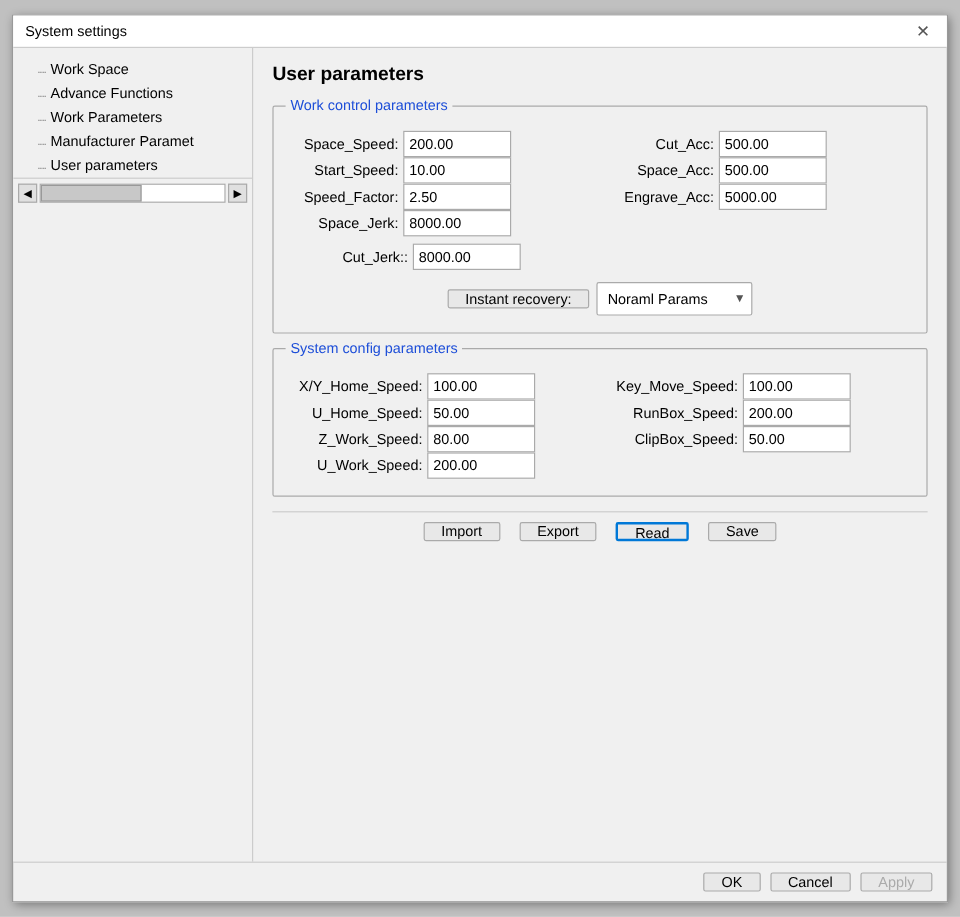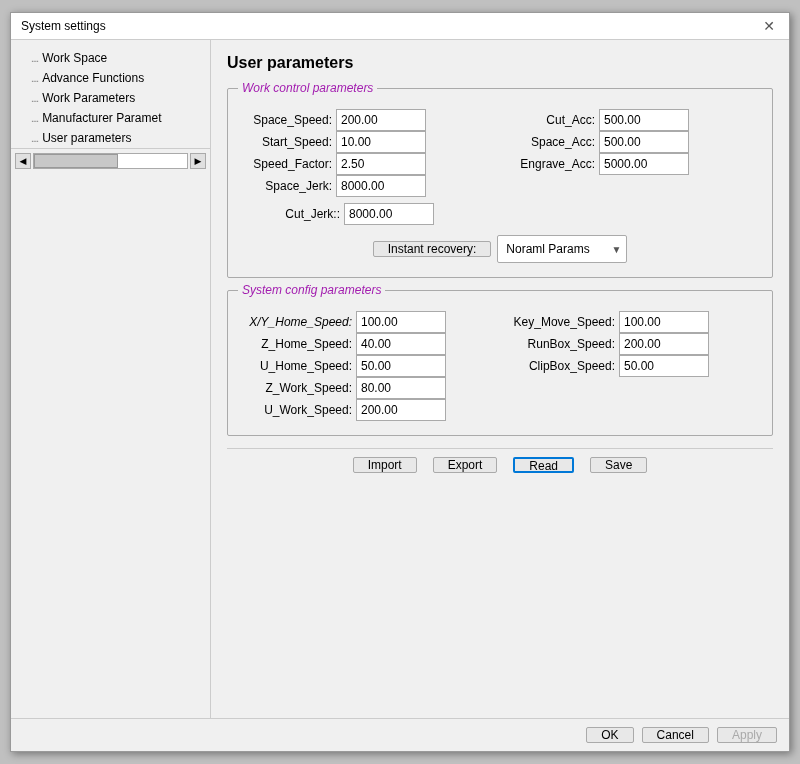--- a/index.html
+++ b/index.html
@@ -99,22 +99,21 @@
       position: relative;
       background: #f0f0f0;
     }
     .group-box-legend {
       position: absolute;
       top: -8px;
       left: 10px;
       background: #f0f0f0;
       padding: 0 4px;
       font-size: 12px;
-      color: #a21caf;
-      font-style: italic;
+      color: #1d4ed8;
     }
     .param-row {
       display: flex;
       align-items: center;
       gap: 4px;
     }
     .param-label {
       text-align: right;
       min-width: 90px;
       font-size: 12px;
@@ -327,26 +326,22 @@
           </div>
         </div>
       </div>
 
       <div class="group-box">
         <span class="group-box-legend">System config parameters</span>
         <div style="display:grid; grid-template-columns:1fr 1fr; gap:6px 10px; margin-top:4px;">
           <div>
             <div id="sys-left-params">
                 <div class="param-row">
-    <span class="param-label" style="min-width:110px;font-style:italic;">X/Y_Home_Speed:</span>
+    <span class="param-label" style="min-width:110px;">X/Y_Home_Speed:</span>
     <input class="param-input" type="text" value="100.00" style="">
-  </div>
-                <div class="param-row">
-    <span class="param-label" style="min-width:110px;">Z_Home_Speed:</span>
-    <input class="param-input" type="text" value="40.00" style="">
   </div>
                 <div class="param-row">
     <span class="param-label" style="min-width:110px;">U_Home_Speed:</span>
     <input class="param-input" type="text" value="50.00" style="">
   </div>
                 <div class="param-row">
     <span class="param-label" style="min-width:110px;">Z_Work_Speed:</span>
     <input class="param-input" type="text" value="80.00" style="">
   </div>
                 <div class="param-row">

